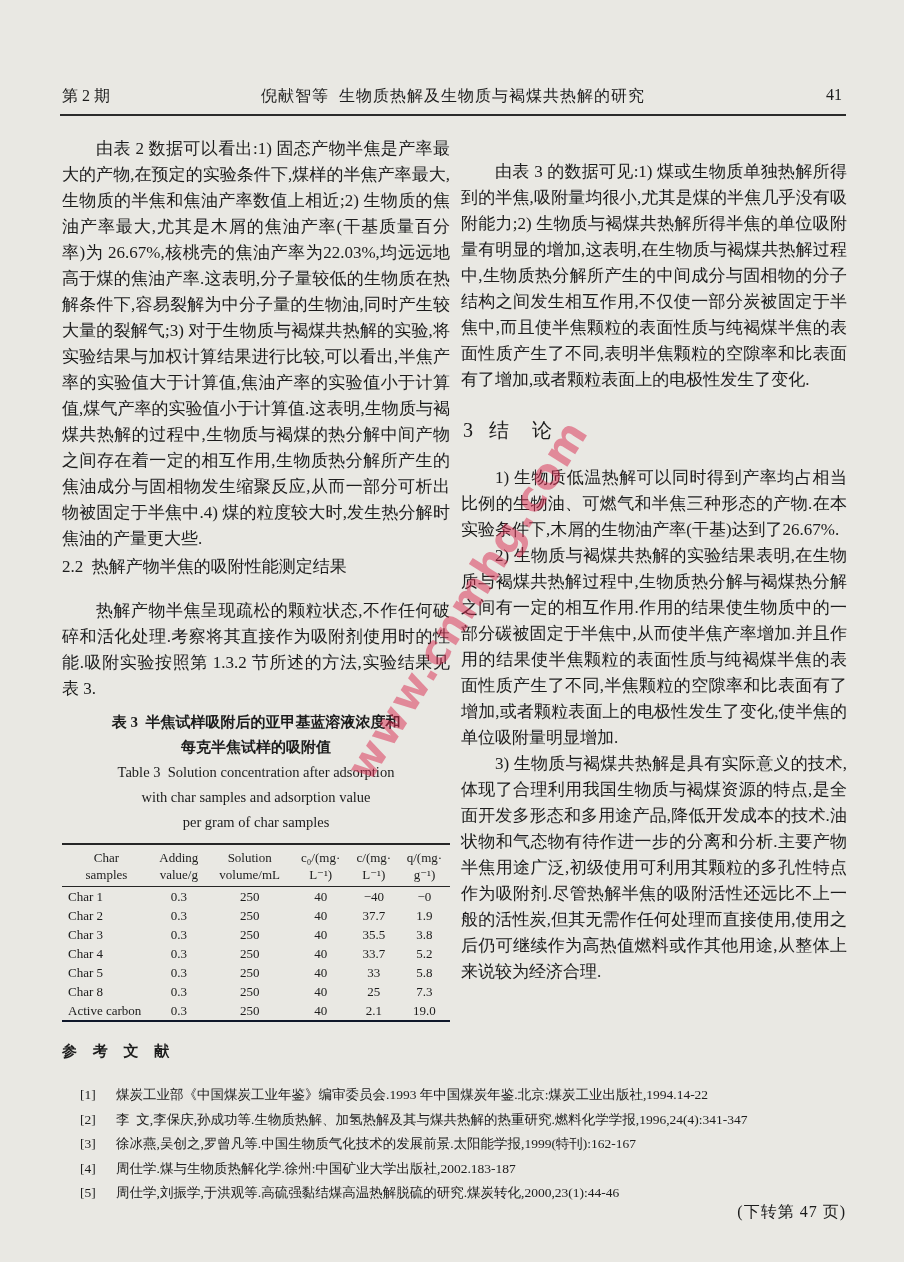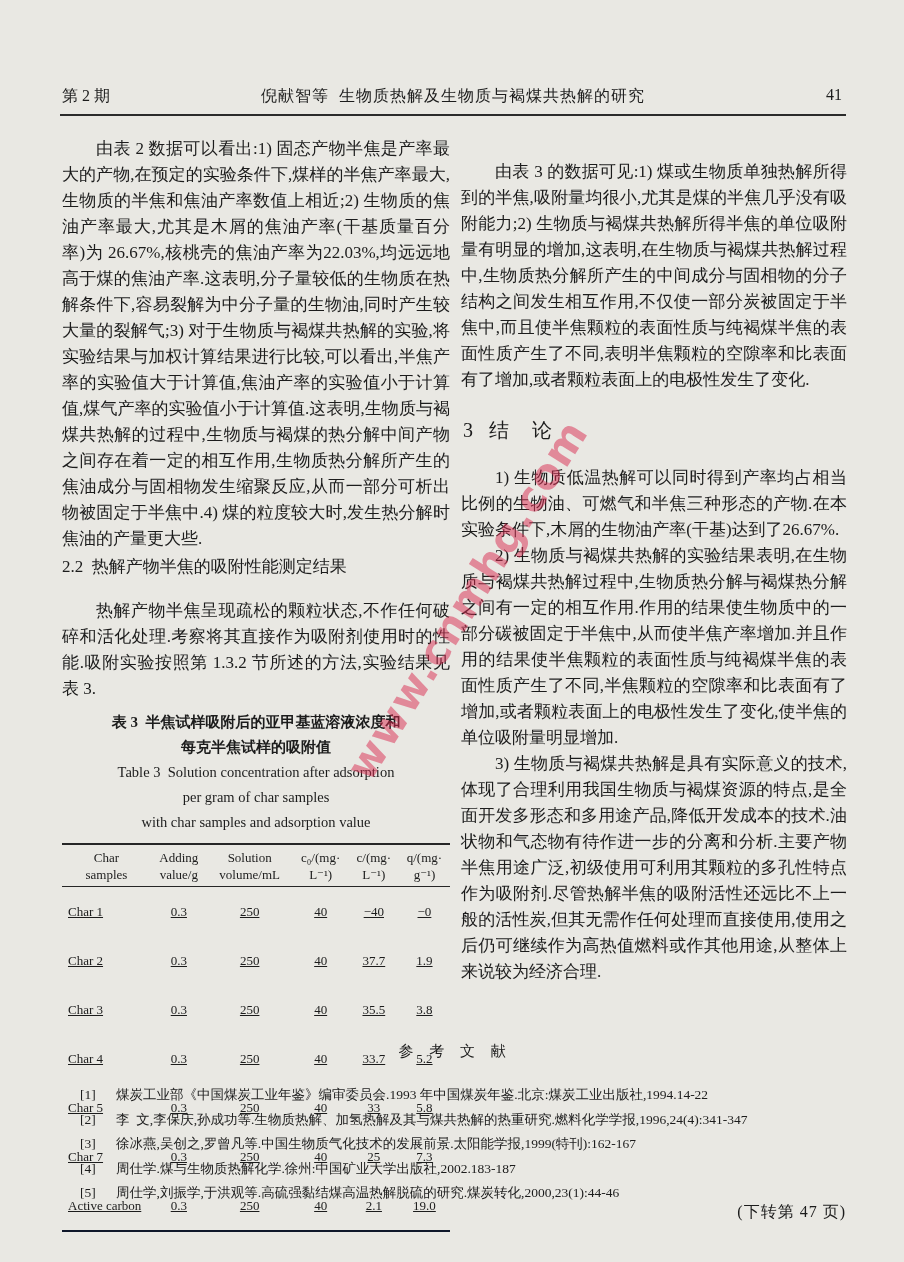--- a/index.html
+++ b/index.html
@@ -23,25 +23,25 @@
   .col-right{left:461px;width:386px;margin-top:23px;}
   .col p{margin:0;text-indent:2em;}
   .h22{font-weight:normal;text-indent:0;font-size:17px;margin:2px 0 18px 0;}
   .h3sec{font-size:20px;margin:24px 0 22px 2px;letter-spacing:2px;}
   
   .cap-cn{font-weight:bold;text-align:center;font-size:15px;line-height:25px;margin-top:8px;}
   .cap-en{text-align:center;font-size:14.5px;line-height:25px;}
   table.t3{width:100%;border-collapse:collapse;margin-top:8px;font-size:13px;line-height:17px;
            border-top:2px solid #262626;border-bottom:2px solid #0f172a;}
   table.t3 th{font-weight:normal;padding:4px 1px 3px 1px;border-bottom:1.5px solid #262626;text-align:center;}
-  table.t3 td{padding:16px 1px;text-align:center;text-decoration:underline;}
+  table.t3 td{padding:1px 1px;text-align:center;}
   table.t3 td:first-child{text-align:left;padding-left:6px;}
   
   .refs{position:absolute;left:62px;top:1042px;width:786px;font-size:13.5px;}
-  .refs-h{Text-align:center;font-weight:normal;font-size:15px;text-align:center;letter-spacing:6px;margin-bottom:22px;}
+  .refs-h{Text-align:center;font-weight:bold;font-size:15px;text-align:left;letter-spacing:6px;margin-bottom:22px;}
   .ref-item{display:flex;line-height:24.5px;}
   .ref-no{flex:0 0 36px;padding-left:18px;}
   .ref-text{flex:1;}
   
   .footer-cont{position:absolute;right:58px;top:1202px;font-size:16px;letter-spacing:1px;}
   
   .watermark{
     position:absolute;left:467px;top:600px;z-index:5;pointer-events:none;
     transform:translate(-50%,-50%) rotate(-58deg);
     font-family:"DejaVu Sans","Liberation Sans",sans-serif;
@@ -60,22 +60,22 @@
 <div class="hdr-rule"></div>
 
 <div class="col col-left">
   <p>由表 2 数据可以看出:1) 固态产物半焦是产率最大的产物,在预定的实验条件下,煤样的半焦产率最大,生物质的半焦和焦油产率数值上相近;2) 生物质的焦油产率最大,尤其是木屑的焦油产率(干基质量百分率)为 26.67%,核桃壳的焦油产率为22.03%,均远远地高于煤的焦油产率.这表明,分子量较低的生物质在热解条件下,容易裂解为中分子量的生物油,同时产生较大量的裂解气;3) 对于生物质与褐煤共热解的实验,将实验结果与加权计算结果进行比较,可以看出,半焦产率的实验值大于计算值,焦油产率的实验值小于计算值,煤气产率的实验值小于计算值.这表明,生物质与褐煤共热解的过程中,生物质与褐煤的热分解中间产物之间存在着一定的相互作用,生物质热分解所产生的焦油成分与固相物发生缩聚反应,从而一部分可析出物被固定于半焦中.4) 煤的粒度较大时,发生热分解时焦油的产量更大些.</p>
   <div class="h22 pre">2.2  热解产物半焦的吸附性能测定结果</div>
   <p>热解产物半焦呈现疏松的颗粒状态,不作任何破碎和活化处理.考察将其直接作为吸附剂使用时的性能.吸附实验按照第 1.3.2 节所述的方法,实验结果见表 3.</p>
 
   <div class="cap-cn pre">表 3  半焦试样吸附后的亚甲基蓝溶液浓度和</div>
   <div class="cap-cn" style="margin-top:0;">每克半焦试样的吸附值</div>
   <div class="cap-en pre">Table 3  Solution concentration after adsorption</div>
+  <div class="cap-en">with char samples and adsorption value</div>
   <div class="cap-en">per gram of char samples</div>
-  <div class="cap-en">with char samples and adsorption value</div>
 
   <table class="t3">
     <thead>
       <tr>
         <th><span>Char</span><br><span>samples</span></th>
         <th><span>Adding</span><br><span>value/g</span></th>
         <th><span>Solution</span><br><span>volume/mL</span></th>
         <th><span>c₀/(mg·</span><br><span>L⁻¹)</span></th>
         <th><span>c/(mg·</span><br><span>L⁻¹)</span></th>
         <th><span>q/(mg·</span><br><span>g⁻¹)</span></th>
@@ -116,21 +116,21 @@
       </tr>
       <tr>
         <td>Char 5</td>
           <td>0.3</td>
           <td>250</td>
           <td>40</td>
           <td>33</td>
           <td>5.8</td>
       </tr>
       <tr>
-        <td>Char 7</td>
+        <td>Char 8</td>
           <td>0.3</td>
           <td>250</td>
           <td>40</td>
           <td>25</td>
           <td>7.3</td>
       </tr>
       <tr>
         <td style="max-width:58px;">Active carbon</td>
           <td>0.3</td>
           <td>250</td>

